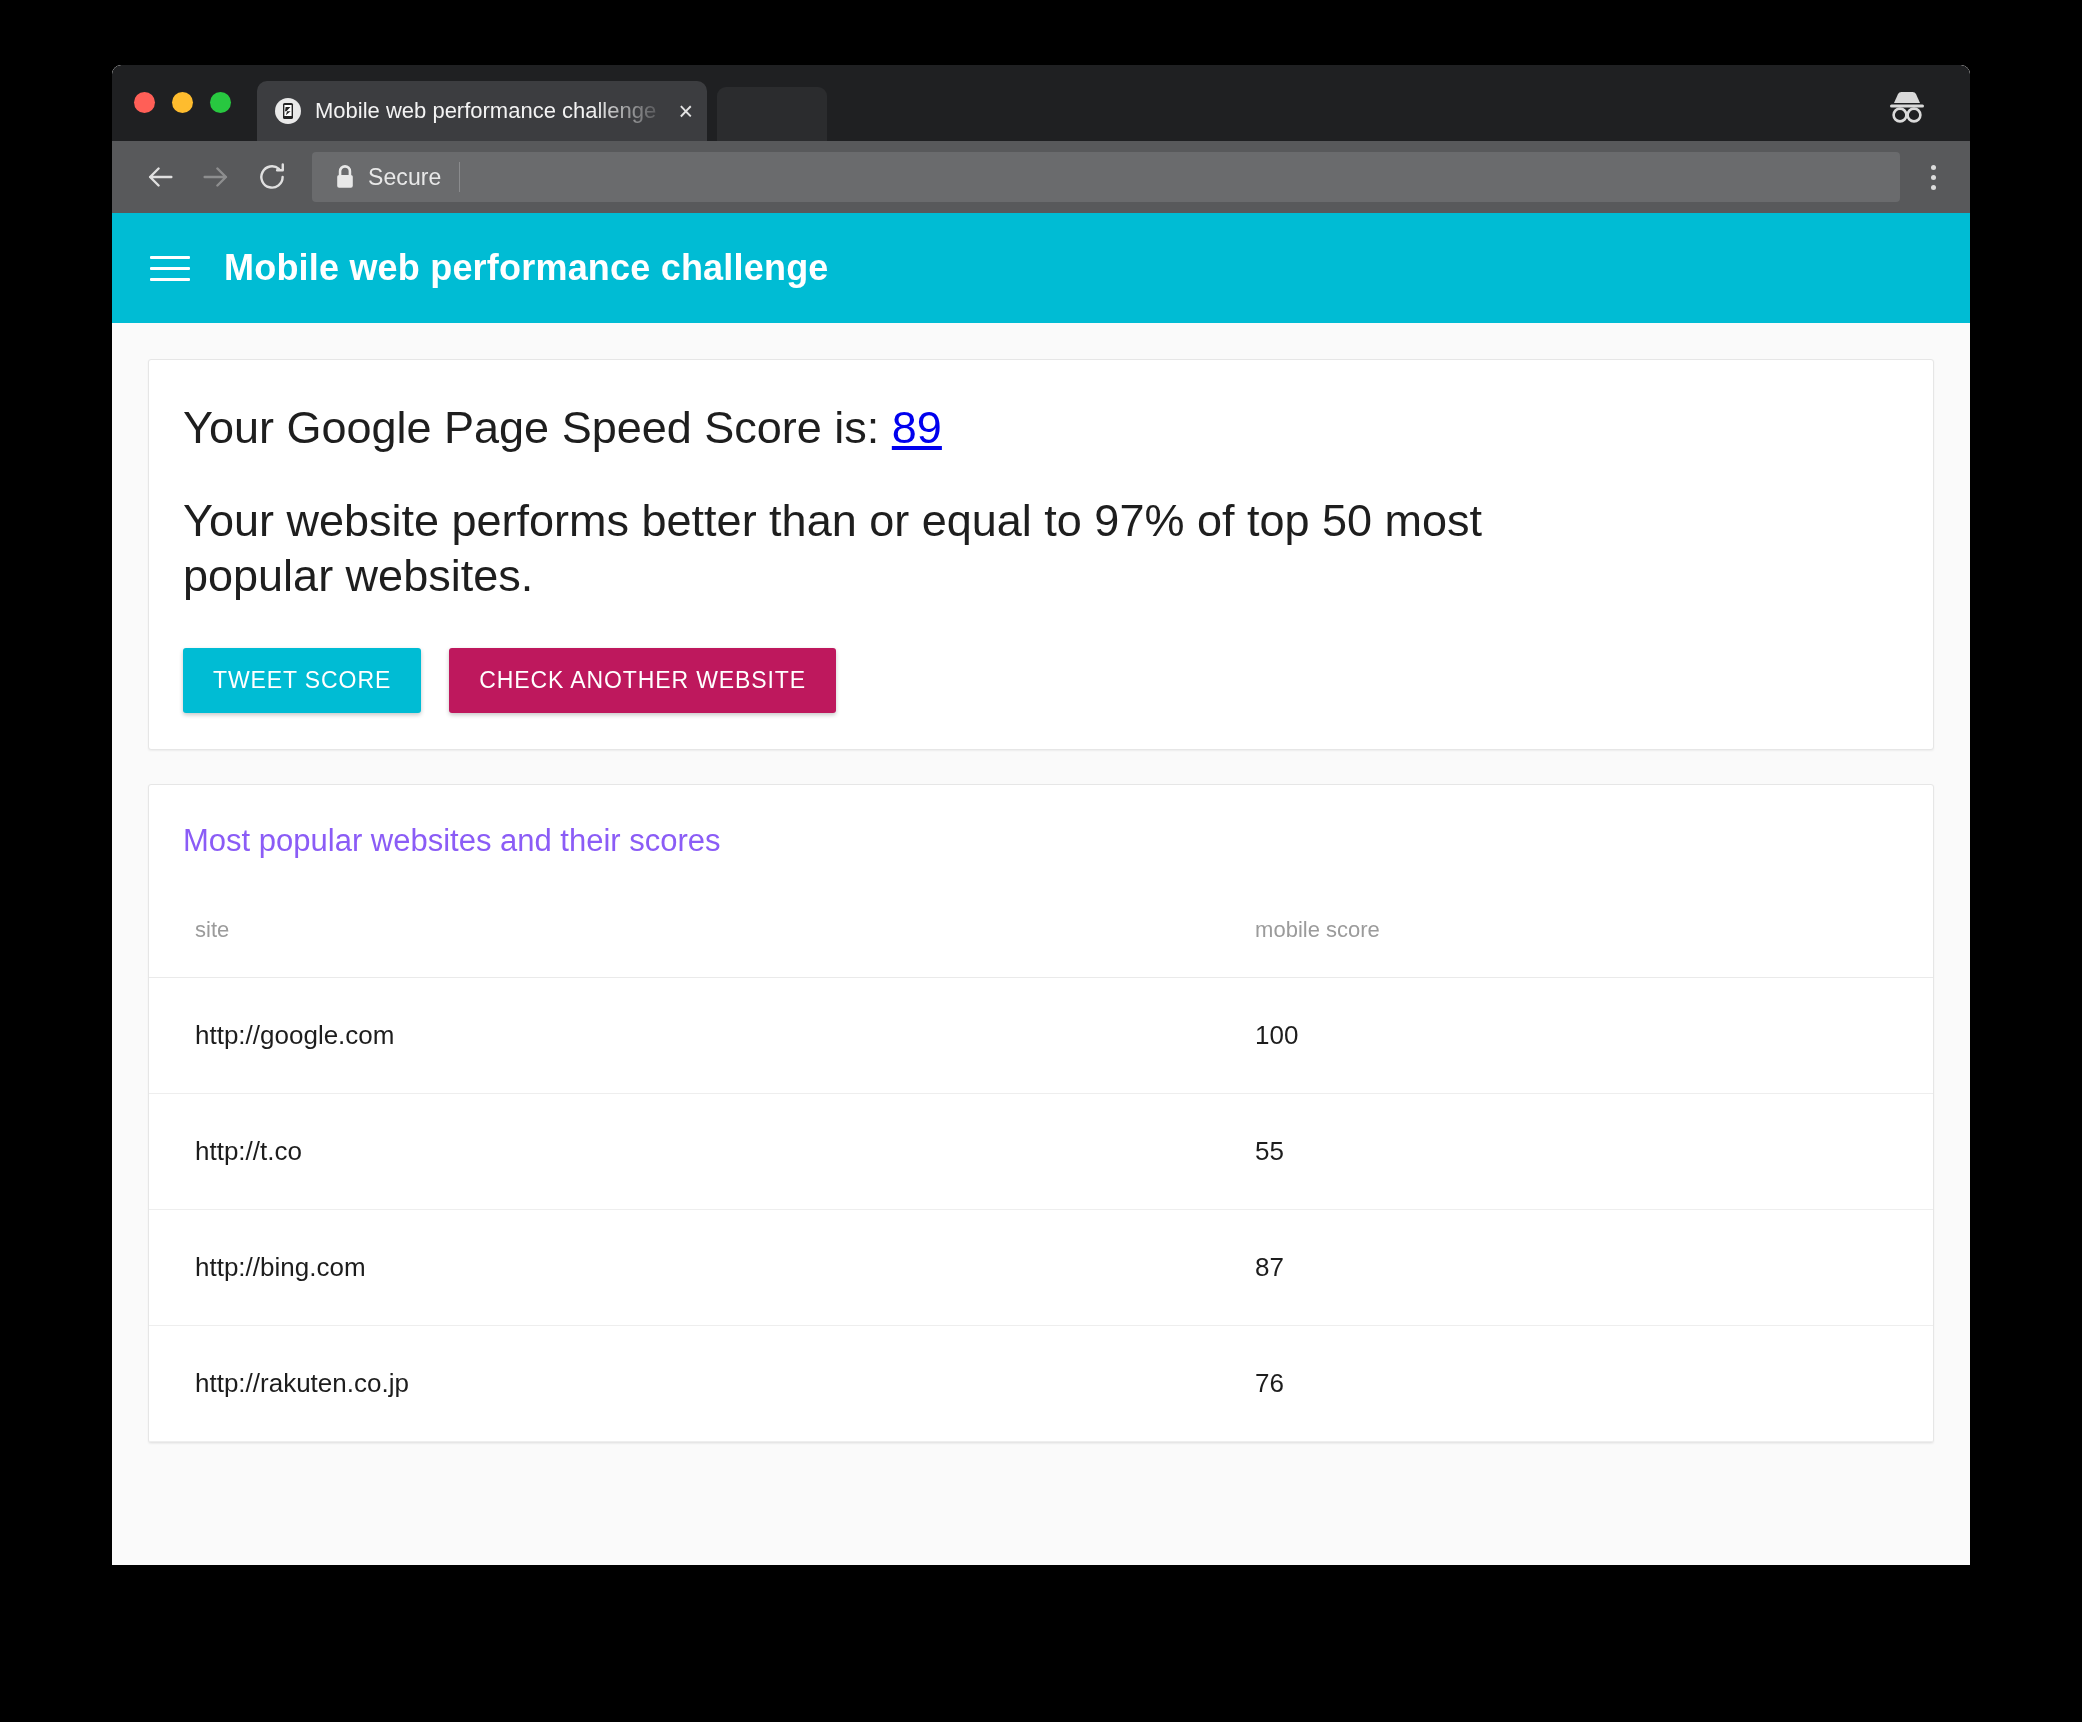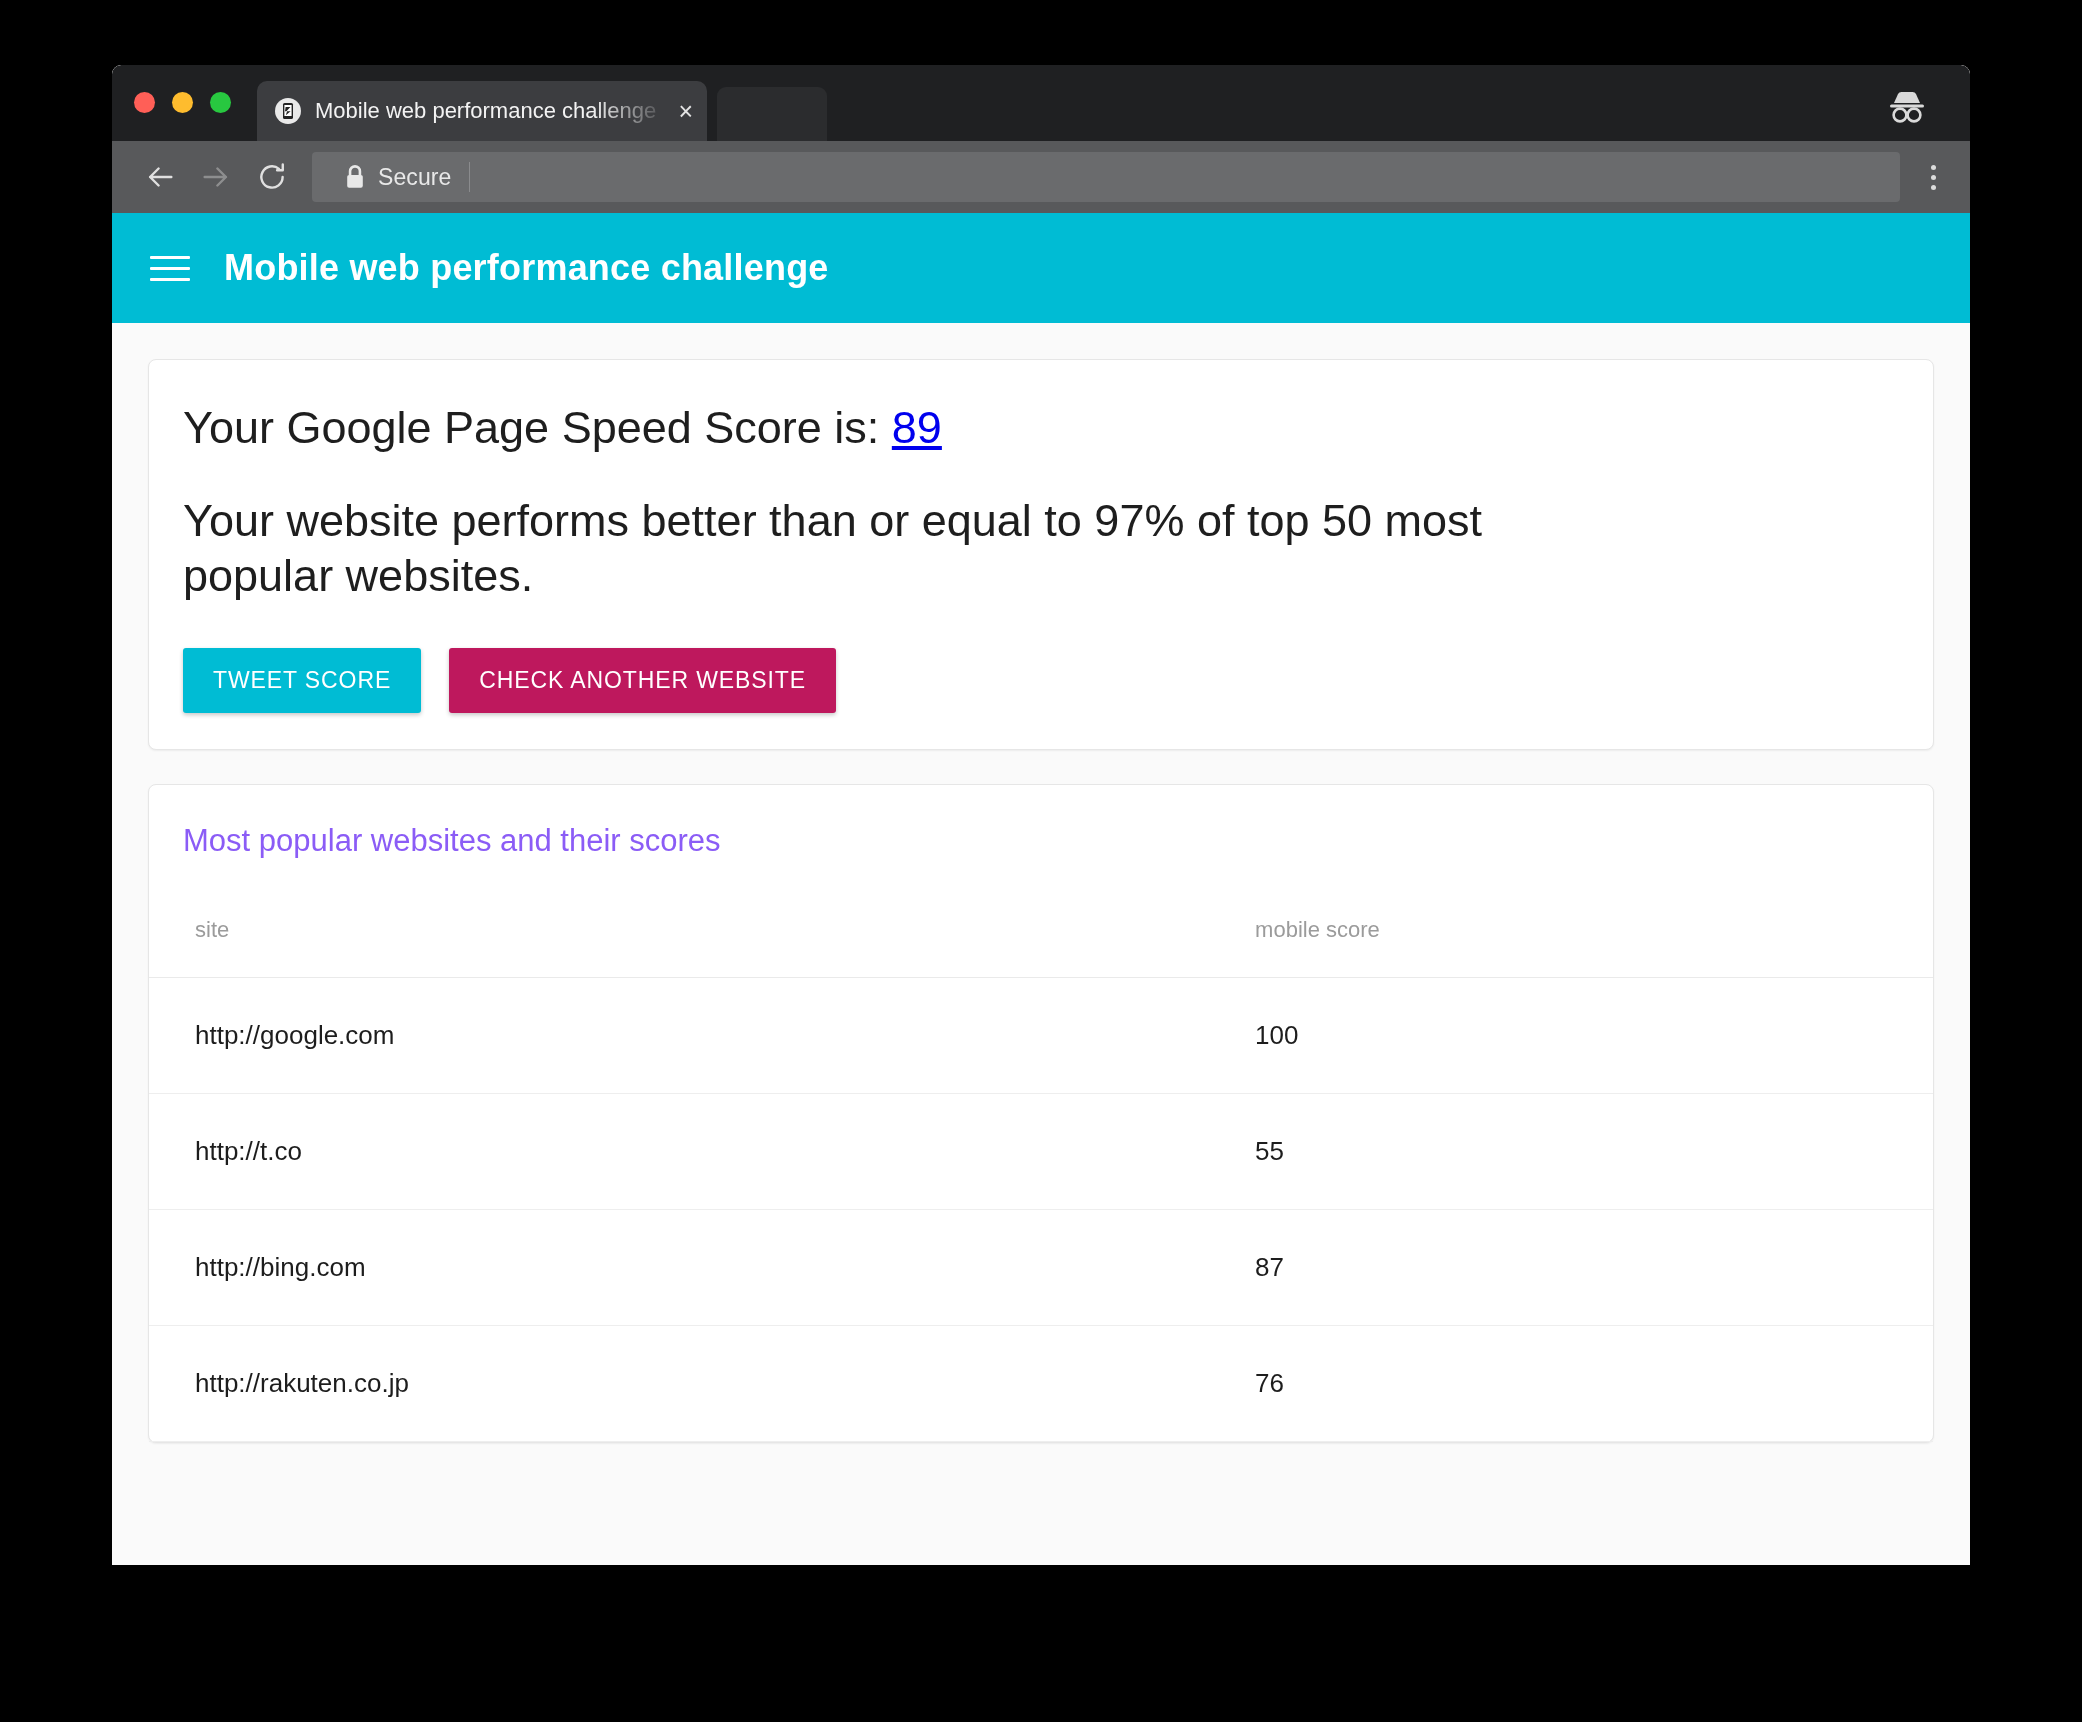--- a/index.html
+++ b/index.html
@@ -134,21 +134,21 @@
   .nav-btn.disabled svg { opacity: 0.45; }
 
   .omnibox {
     flex: 1 1 auto;
     height: 50px;
     margin: 0 10px 0 12px;
     background: #6a6b6d;
     border-radius: 4px;
     display: flex;
     align-items: center;
-    padding-left: 32px;
+    padding-left: 22px;
   }
   .lock-icon { margin-right: 12px; display: flex; align-items: center; }
   .secure-label {
     color: #e8e8e8;
     font-size: 23px;
     letter-spacing: 0.1px;
     margin-right: 18px;
   }
   .omnibox-sep {
     width: 1px;
@@ -219,21 +219,21 @@
 
   .page-body {
     padding: 36px 36px 0 36px;
     background: #fafafa;
     height: calc(100% - 110px);
   }
 
   .card {
     background: #ffffff;
     border: 1px solid #e6e6e6;
-    border-radius: 8px;
+    border-radius: 3px;
     box-shadow: 0 1px 2px rgba(0,0,0,0.06);
   }
 
   .card-score {
     padding: 40px 34px 36px 34px;
     margin-bottom: 34px;
   }
 
   .score-heading {
     font-size: 45px;

